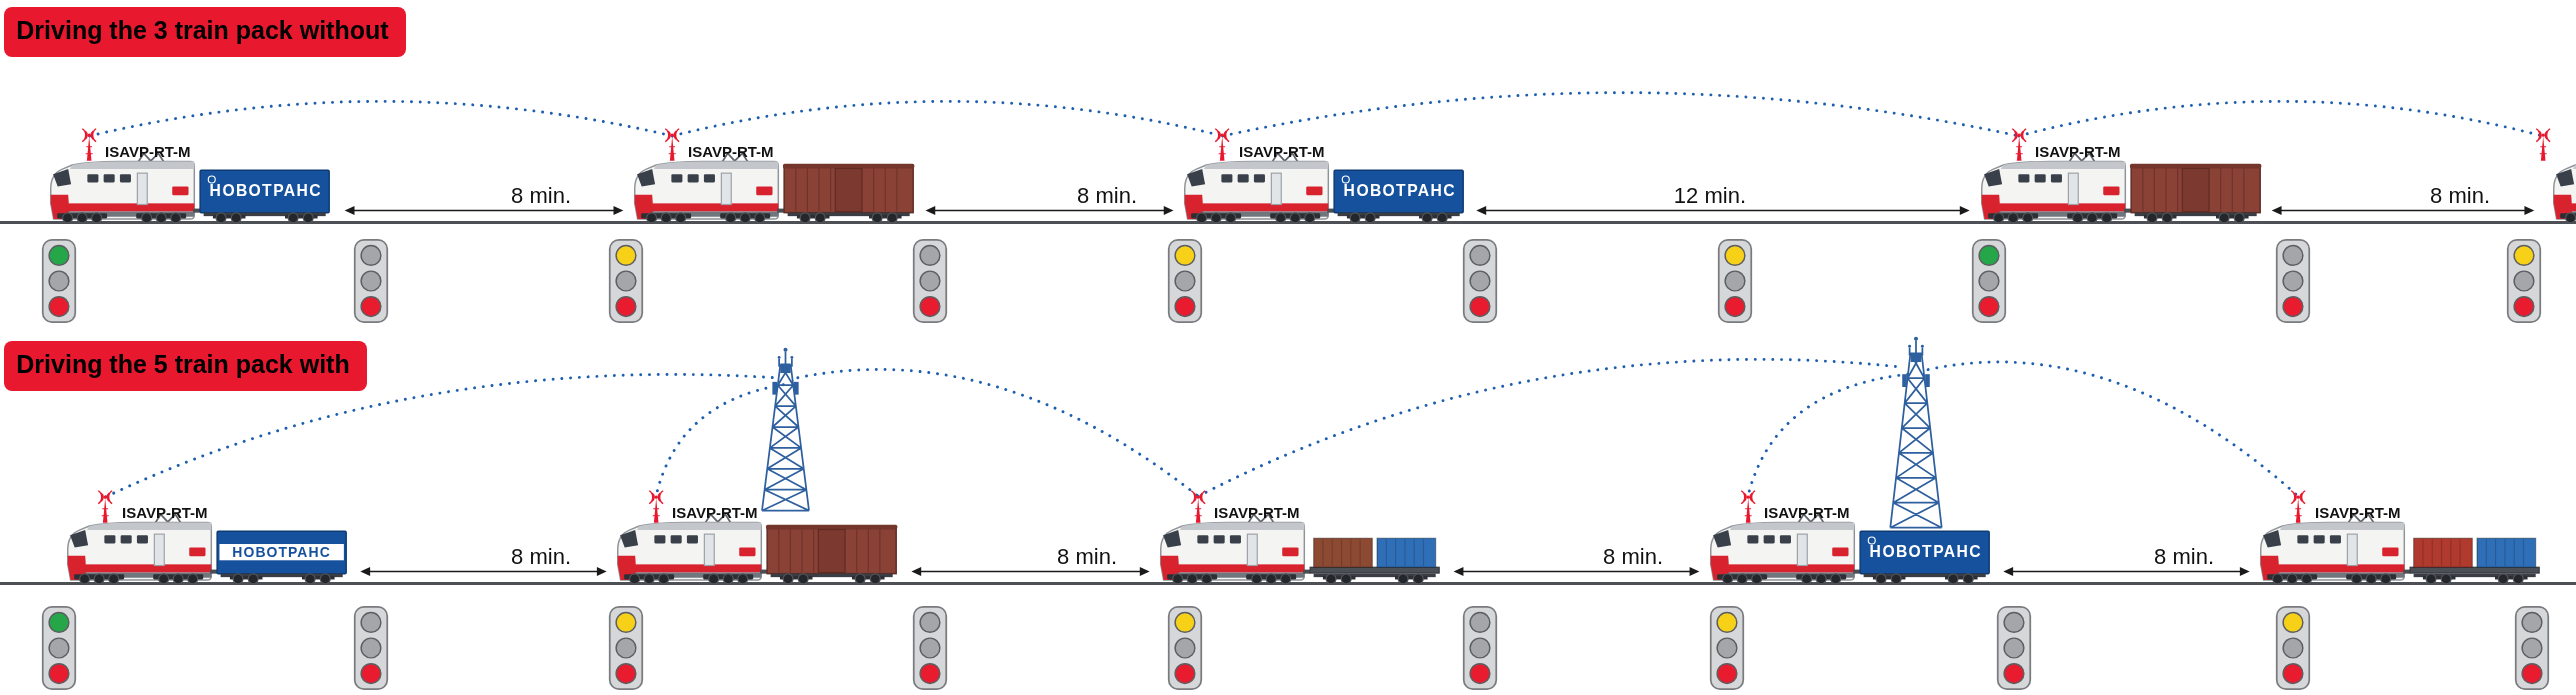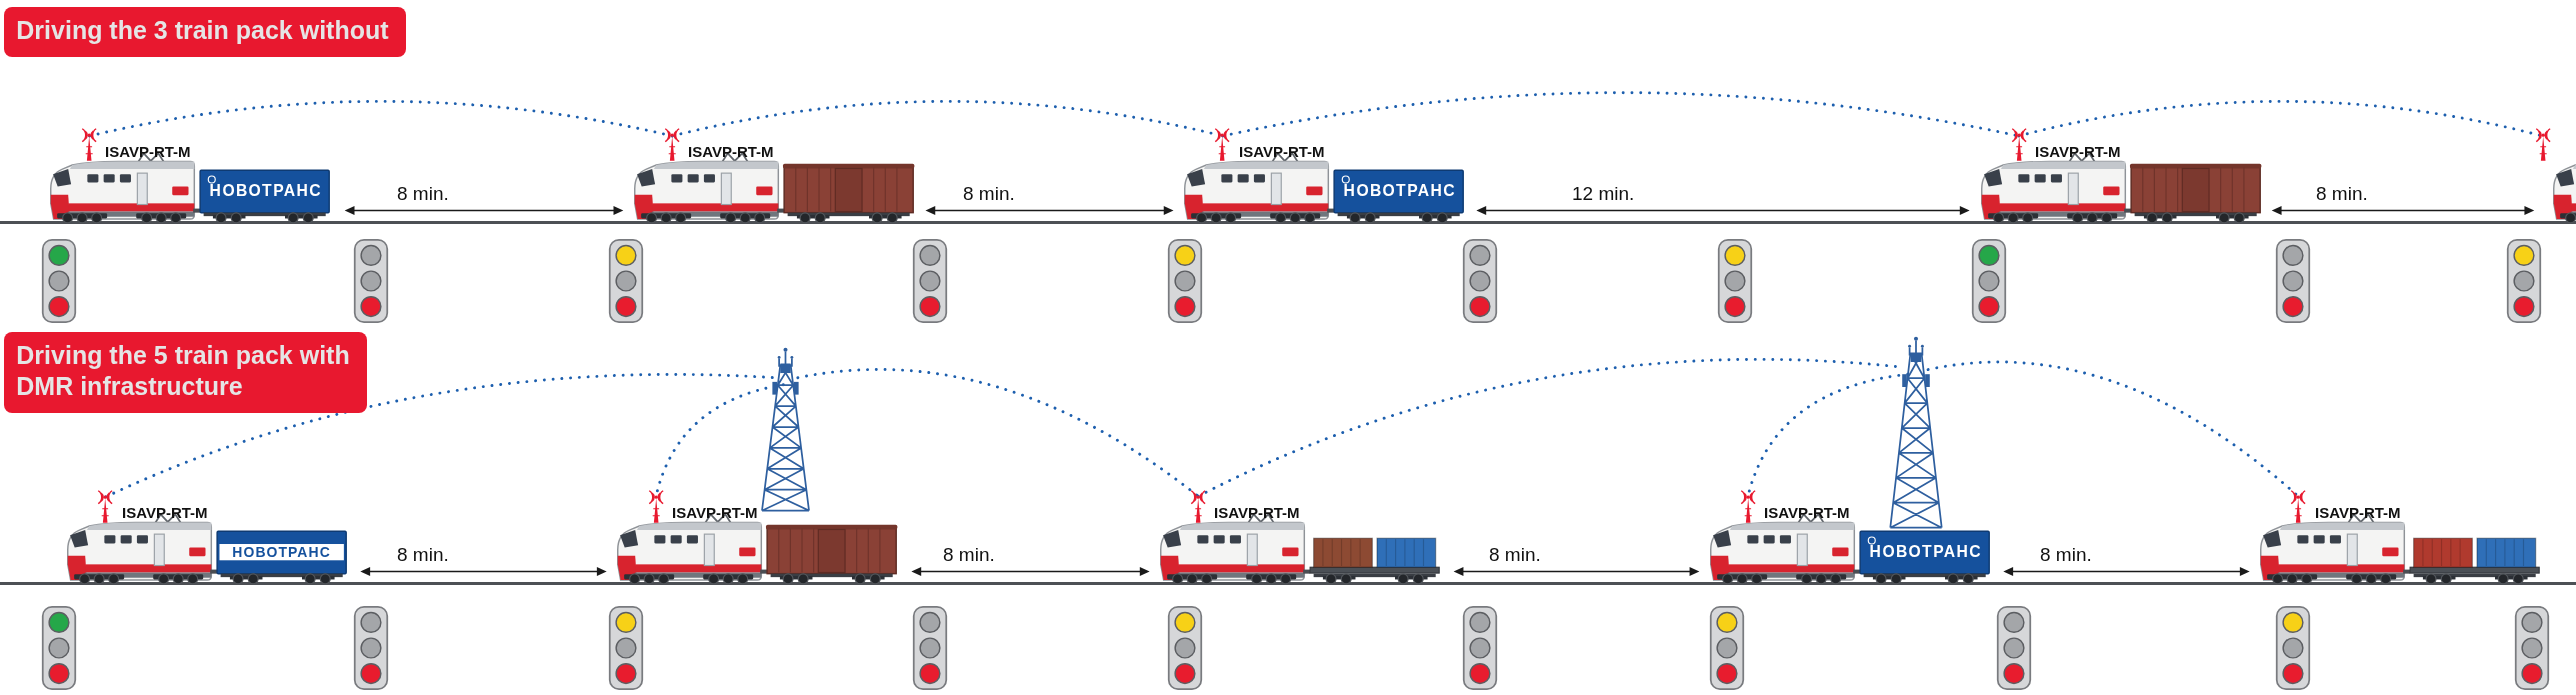--- a/index.html
+++ b/index.html
@@ -3,25 +3,25 @@
 <meta charset="utf-8">
 <style>
   *{margin:0;padding:0;box-sizing:border-box}
   html,body{background:#ffffff}
   body{font-family:"Liberation Sans",sans-serif}
   #scene{position:relative;width:2576px;height:695px;background:#ffffff;overflow:hidden}
   .abs{position:absolute}
   svg.abs{overflow:visible}
   #arc-layer{position:absolute;left:0;top:0;z-index:1}
   .track{position:absolute;left:0;width:100%;height:2.9px;background:#4d5055;z-index:2}
-  .banner{position:absolute;background:#e8182f;color:#e5e5e5;font-weight:bold;font-size:25px;
+  .banner{position:absolute;background:#e8182f;color:#000000;font-weight:bold;font-size:25px;
           line-height:1.24;padding:8.1px 17.4px 10.5px 12.8px;border-radius:8.1px;z-index:6;white-space:nowrap}
   #dynamic .abs{z-index:4}
   .device-label{font-size:15px;font-weight:bold;color:#111111;white-space:nowrap;z-index:5}
-  .interval-label{width:174px;text-align:left;font-size:19px;color:#111111;white-space:nowrap;z-index:5}
+  .interval-label{width:174px;text-align:right;font-size:22px;color:#111111;white-space:nowrap;z-index:5}
 </style>
 </head>
 <body>
 
 <div id="scene">
   <svg id="arc-layer" width="2576" height="695" viewBox="0 0 4431 1196">
       <path d="M153,234 Q655,115 1156,234" fill="none" stroke="#1d5fae" stroke-width="5" stroke-dasharray="0.1 15" stroke-linecap="round"></path>
       <path d="M1156,234 Q1630,115 2103,234" fill="none" stroke="#1d5fae" stroke-width="5" stroke-dasharray="0.1 15" stroke-linecap="round"></path>
       <path d="M2103,234 Q2788,85 3473,234" fill="none" stroke="#1d5fae" stroke-width="5" stroke-dasharray="0.1 15" stroke-linecap="round"></path>
       <path d="M3473,234 Q3924,115 4374,234" fill="none" stroke="#1d5fae" stroke-width="5" stroke-dasharray="0.1 15" stroke-linecap="round"></path>
@@ -30,23 +30,22 @@
       <path d="M1372,650 Q1715,580 2061,854" fill="none" stroke="#1d5fae" stroke-width="5" stroke-dasharray="0.1 15" stroke-linecap="round"></path>
       <path d="M2061,854 Q2625,562 3274,632" fill="none" stroke="#1d5fae" stroke-width="5" stroke-dasharray="0.1 15" stroke-linecap="round"></path>
       <path d="M3282,644 Q3052,670 3007,854" fill="none" stroke="#1d5fae" stroke-width="5" stroke-dasharray="0.1 15" stroke-linecap="round"></path>
       <path d="M3317,636 Q3635,568 3954,854" fill="none" stroke="#1d5fae" stroke-width="5" stroke-dasharray="0.1 15" stroke-linecap="round"></path>
     </svg>
 
   <div class="banner" style="left:3.5px;top:7px">
     <div>Driving the 3 train pack without</div>
   </div>
 
-  <div class="banner" style="left:3.5px;top:332px">
+  <div class="banner" style="left:3.5px;top:341px">
     <div>Driving the 5 train pack with</div>
-    <div>DMR infrastructure</div>
   </div>
 
   <div class="track" id="track-0" style="top: 221px;"></div>
   <div class="track" id="track-1" style="top: 582px;"></div>
 
   <div id="dynamic">
       <svg width="286" height="77" viewBox="0 0 492 132" class="abs" style="left: 49px; top: 148px;">
         <g>
   <path d="M152,26 L163,9 L175,22 L188,9 L199,26" fill="none" stroke="#60656b" stroke-width="3"></path>
   <path d="M8,122 L3,95 L3,70 Q3,44 23,36 L40,29 Q68,23 120,23 L243,23 Q250,23 250,31 L250,115 Q250,122 243,122 Z" fill="#f4f4f3" stroke="#8f9398" stroke-width="2.5"></path>

